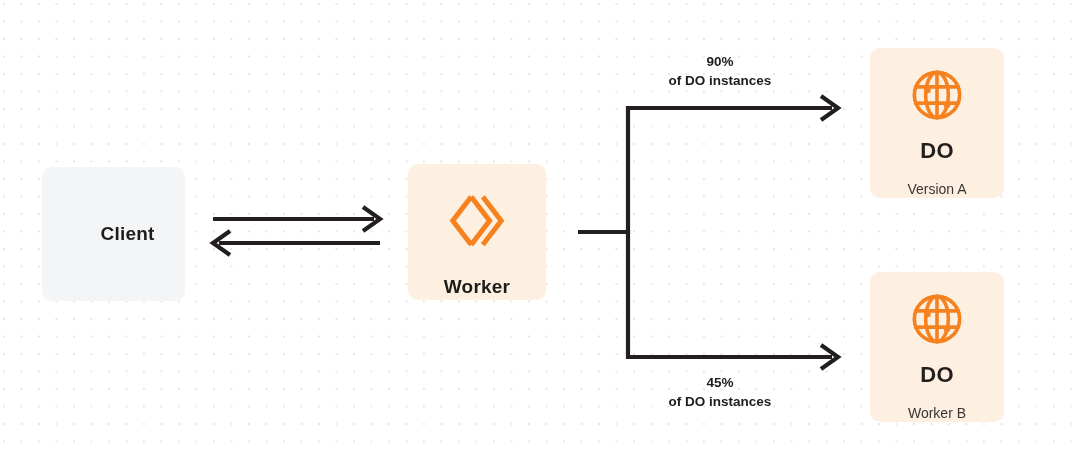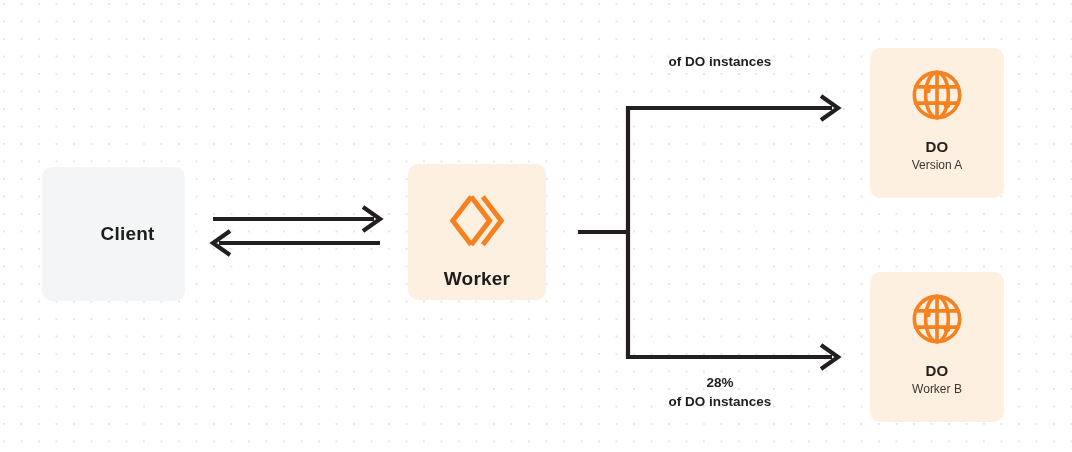--- a/index.html
+++ b/index.html
@@ -58,21 +58,21 @@
     height: 136px;
     background-color: #fdf0e1;
     justify-content: flex-start;
     padding-top: 26px;
   }
   #worker-node .node-title {
     font-size: 19px;
     font-weight: bold;
     color: #1d1d1b;
     letter-spacing: 0.2px;
-    margin-top: 16px;
+    margin-top: 24px;
   }
   .worker-logo {
     width: 62px;
     height: 62px;
     display: block;
   }
 
   
   .do-node {
     left: 870px;
@@ -84,31 +84,31 @@
   }
   #do-node-a { top: 48px; }
   #do-node-b { top: 272px; }
 
   .do-logo {
     width: 58px;
     height: 58px;
     display: block;
   }
   .do-node .node-title {
-    font-size: 15px;
+    font-size: 22px;
     font-weight: bold;
     color: #231f1c;
     margin-top: 14px;
     letter-spacing: 0.2px;
   }
   .do-node .node-subtitle {
-    font-size: 12px;
+    font-size: 14px;
     font-weight: normal;
     color: #3b3632;
-    margin-top: 3px;
+    margin-top: 17px;
   }
 
   
   .edge-label {
     position: absolute;
     text-align: center;
     font-size: 13.5px;
     font-weight: bold;
     color: #1d1d1b;
     line-height: 19px;
@@ -210,21 +210,22 @@
         </g>
         <circle cx="21.5" cy="26.5" r="3.6" fill="#f6821f"></circle>
         <circle cx="43" cy="43" r="3.6" fill="#f6821f"></circle>
       </svg>
     </span>
     <span class="node-title">DO</span>
     <span class="node-subtitle">Worker B</span>
   </div>
 
   <div class="edge-label" id="label-top">
+    <span class="label-pct">90%</span>
     <span class="label-desc">of DO instances</span>
   </div>
 
   <div class="edge-label" id="label-bottom">
-    <span class="label-pct">28%</span>
+    <span class="label-pct">45%</span>
     <span class="label-desc">of DO instances</span>
   </div>
 
 </div>
 
 </body></html>

